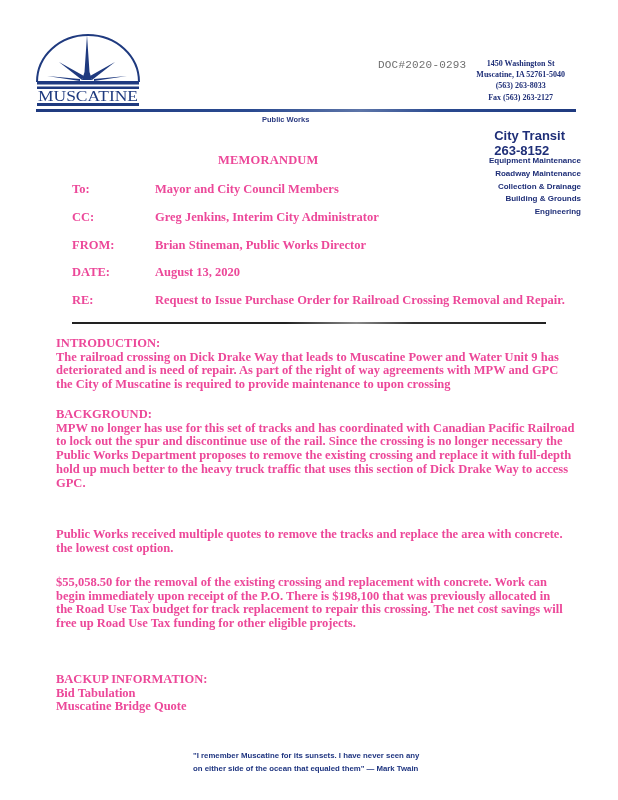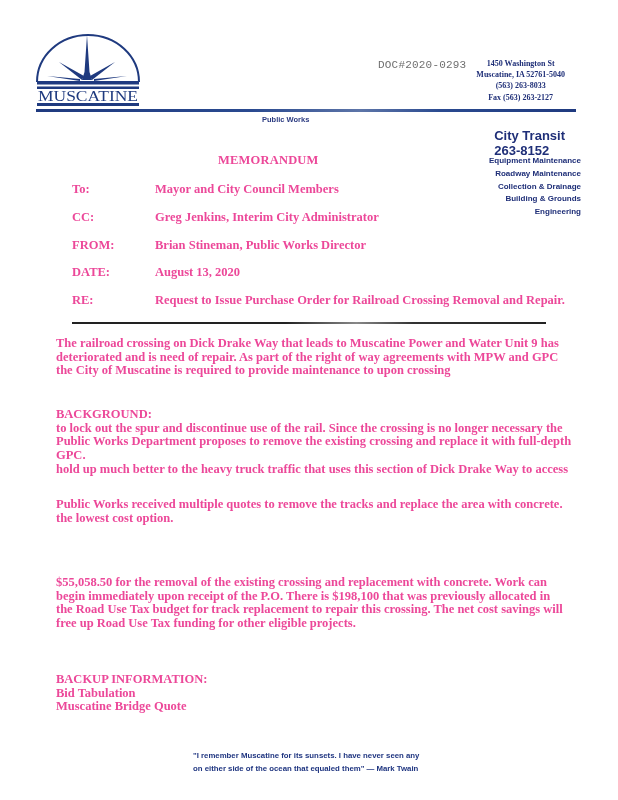--- a/index.html
+++ b/index.html
@@ -81,34 +81,36 @@
 
 <div class="abs serif hdr-label" style="top:265px">DATE:</div>
 <div class="abs serif hdr-value" style="top:265px">August 13, 2020</div>
 
 <div class="abs serif hdr-label" style="top:293px">RE:</div>
 <div class="abs serif hdr-value" style="top:293px">Request to Issue Purchase Order for Railroad Crossing Removal and Repair.</div>
 
 <div class="abs re-rule"></div>
 
 <div class="abs serif section" style="top:337px">
+  <span class="ln">INTRODUCTION:</span>
   <span class="ln">The railroad crossing on Dick Drake Way that leads to Muscatine Power and Water Unit 9 has</span>
   <span class="ln">deteriorated and is need of repair. As part of the right of way agreements with MPW and GPC</span>
   <span class="ln">the City of Muscatine is required to provide maintenance to upon crossing</span>
 </div>
 
 <div class="abs serif section" style="top:408px">
   <span class="ln">BACKGROUND:</span>
+  <span class="ln">MPW no longer has use for this set of tracks and has coordinated with Canadian Pacific Railroad</span>
   <span class="ln">to lock out the spur and discontinue use of the rail. Since the crossing is no longer necessary the</span>
   <span class="ln">Public Works Department proposes to remove the existing crossing and replace it with full-depth</span>
+  <span class="ln">hold up much better to the heavy truck traffic that uses this section of Dick Drake Way to access</span>
   <span class="ln">GPC.</span>
-  <span class="ln">hold up much better to the heavy truck traffic that uses this section of Dick Drake Way to access</span>
 </div>
 
-<div class="abs serif section" style="top:498px">
+<div class="abs serif section" style="top:528px">
   <span class="ln">Public Works received multiple quotes to remove the tracks and replace the area with concrete.</span>
   <span class="ln">the lowest cost option.</span>
 </div>
 
 <div class="abs serif section" style="top:576px">
   <span class="ln">$55,058.50 for the removal of the existing crossing and replacement with concrete. Work can</span>
   <span class="ln">begin immediately upon receipt of the P.O. There is $198,100 that was previously allocated in</span>
   <span class="ln">the Road Use Tax budget for track replacement to repair this crossing. The net cost savings will</span>
   <span class="ln">free up Road Use Tax funding for other eligible projects.</span>
 </div>

